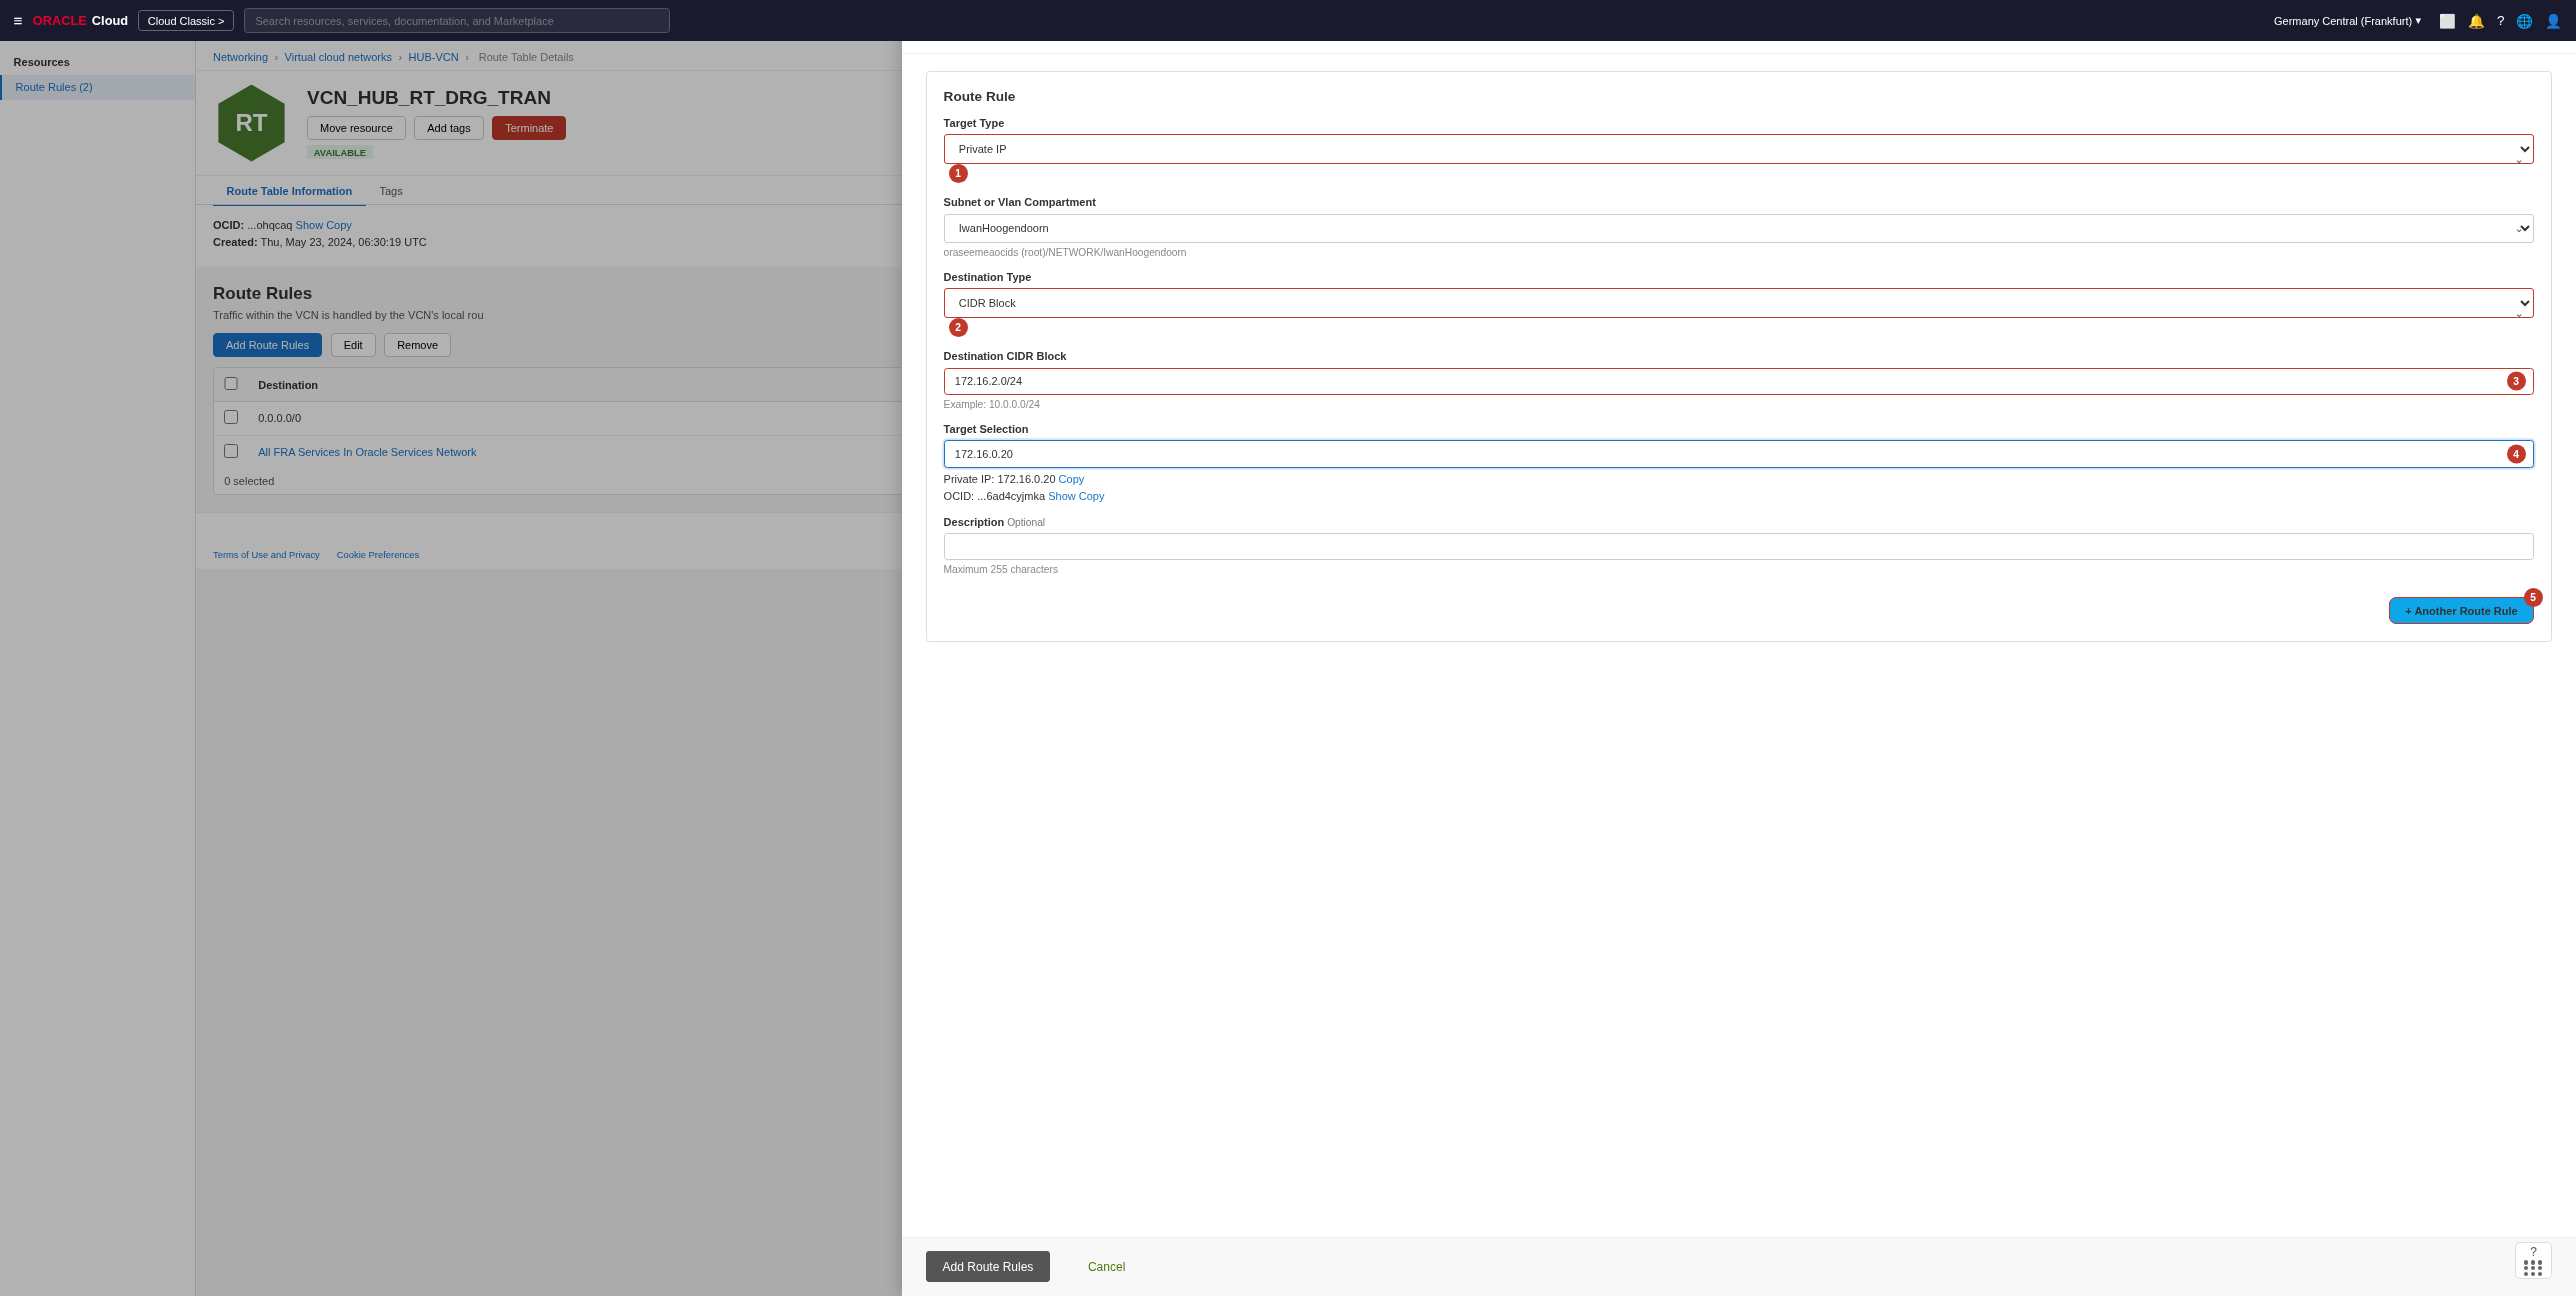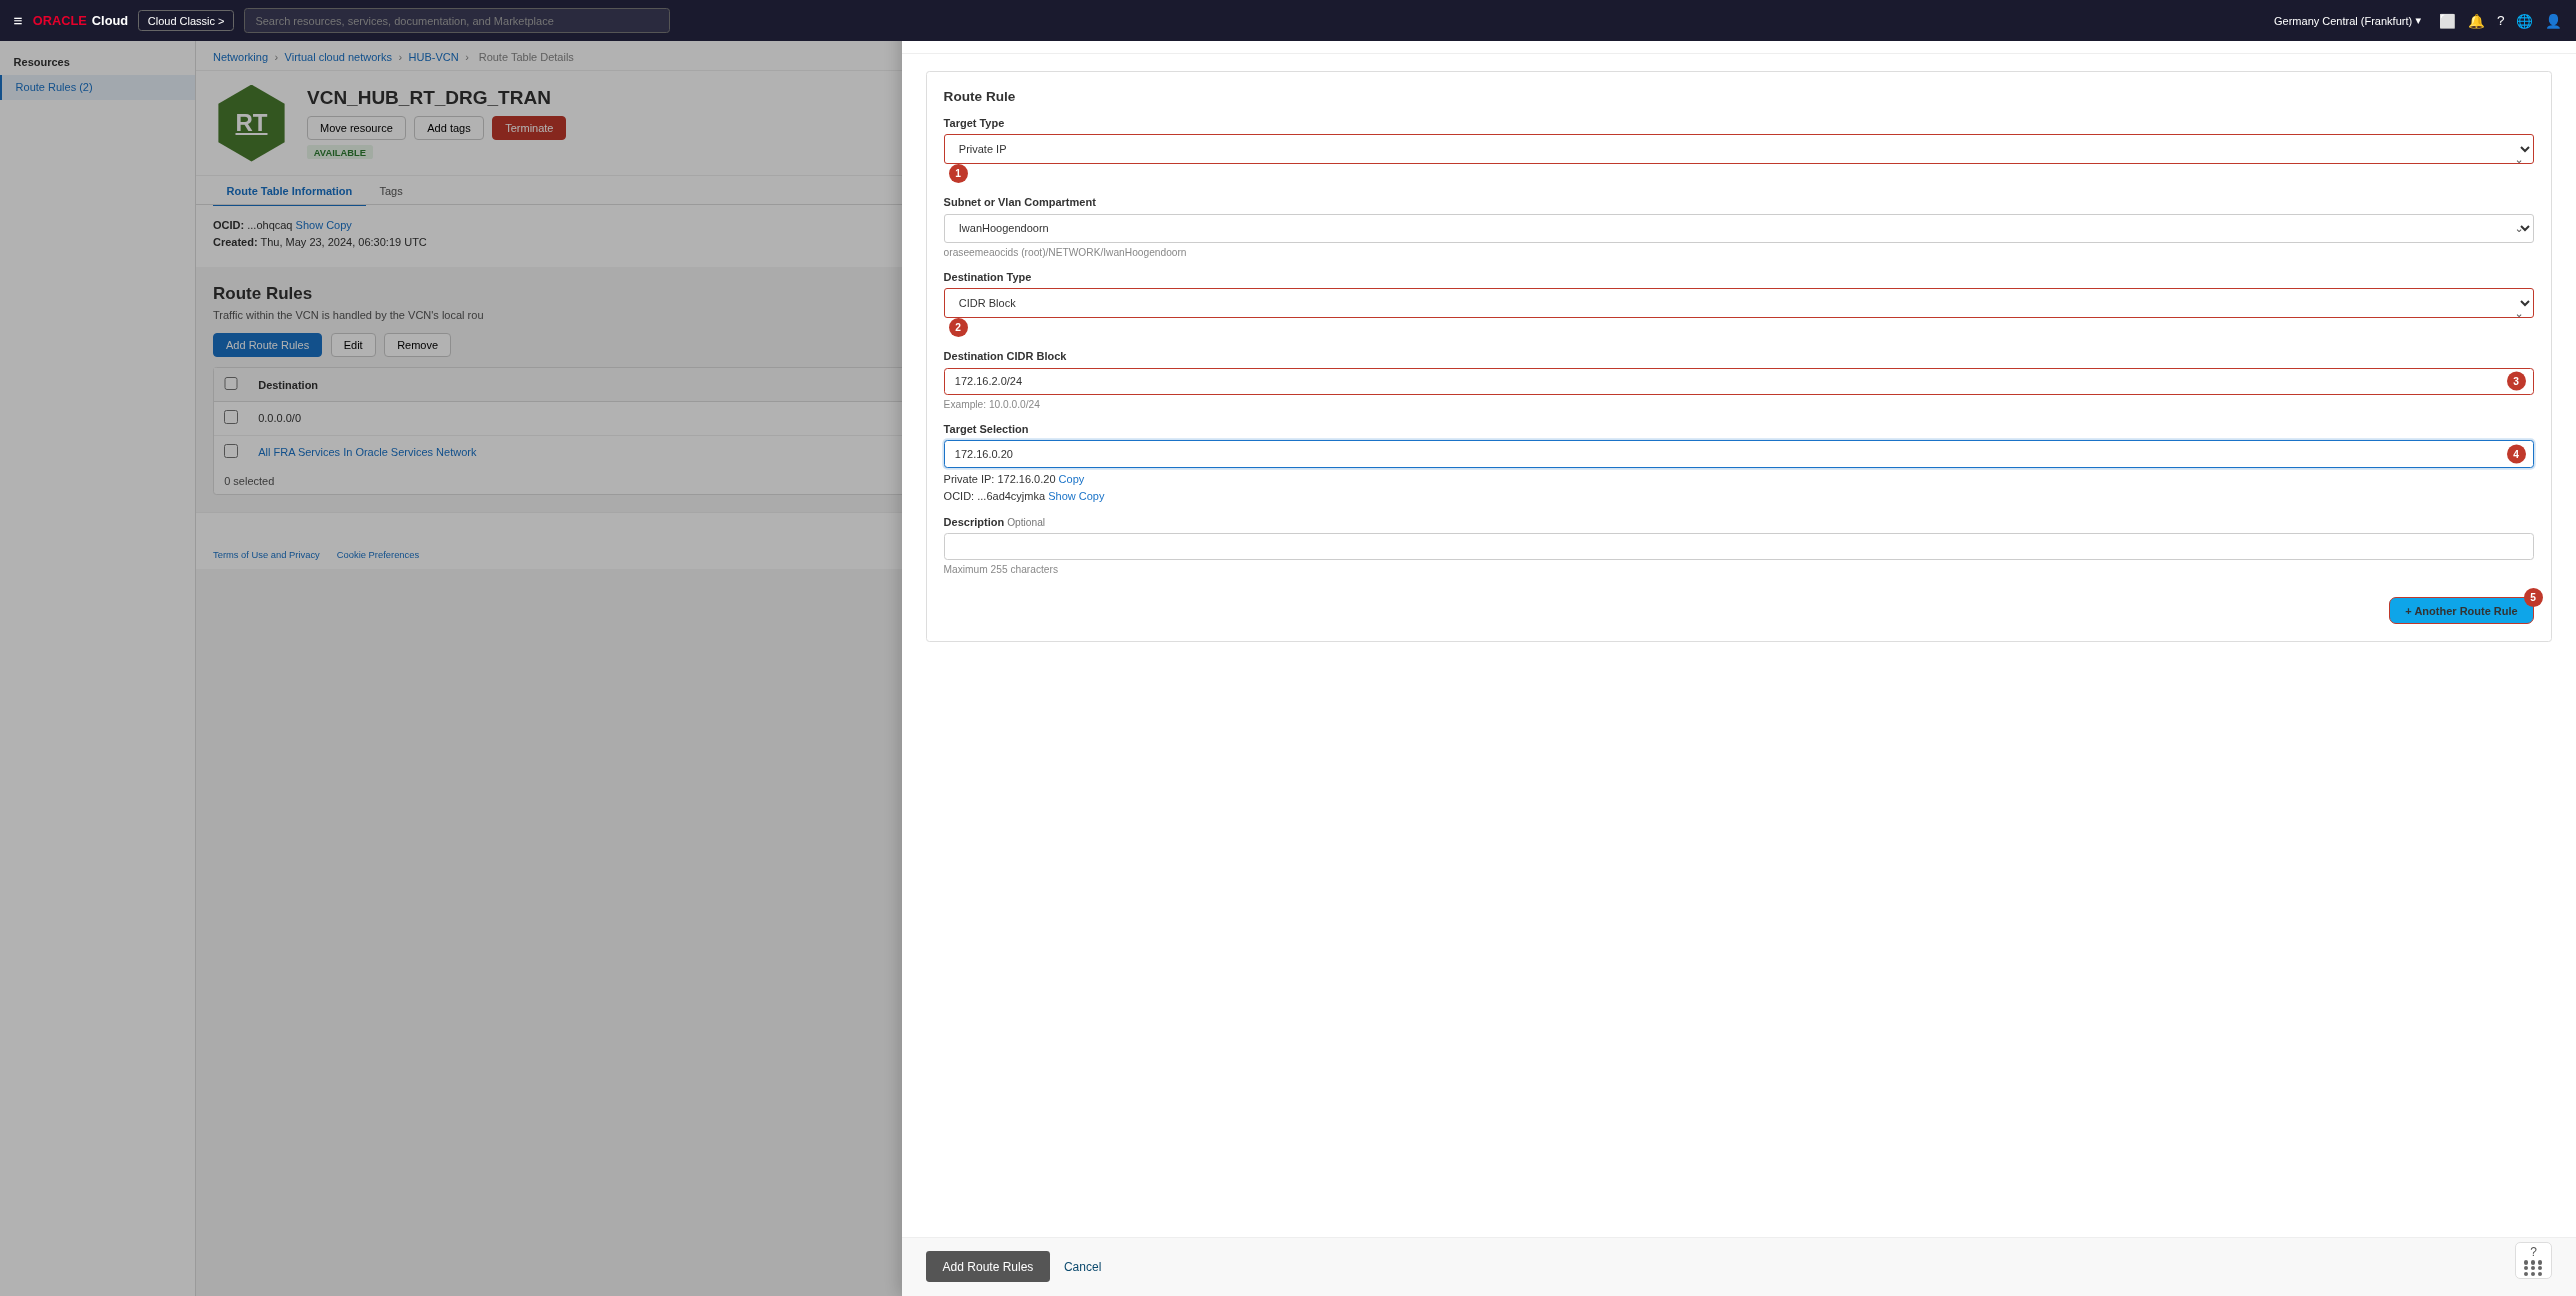--- a/index.html
+++ b/index.html
@@ -37,21 +37,21 @@
 
     
     .breadcrumb { padding: 10.2px 17px 6.8px; font-size: 11px; color: #555; background: white; border-bottom: 0.9px solid #eee; }
     .breadcrumb a { color: #1a73c8; text-decoration: none; }
     .breadcrumb span { color: #888; margin: 0 3.4px; }
 
     
     .resource-header { background: white; padding: 13.6px 17px; display: flex; align-items: center; gap: 17px; border-bottom: 0.9px solid #eee; }
     .hex-icon {
       width: 77px; height: 77px; background: #4a7c2f; clip-path: polygon(50% 0%, 93% 25%, 93% 75%, 50% 100%, 7% 75%, 7% 25%);
-      display: flex; align-items: center; justify-content: center; color: white; font-size: 24px; font-weight: bold; text-decoration: underline;
+      display: flex; align-items: center; justify-content: center; color: white; font-size: 24px; font-weight: bold;
     }
     .resource-title { font-size: 19px; font-weight: 600; color: #333; }
     .resource-actions { display: flex; gap: 8.5px; margin-top: 6.8px; }
     .btn { padding: 5.1px 12px; border-radius: 4px; font-size: 11px; cursor: pointer; border: 0.9px solid #ccc; background: white; }
     .btn-danger { background: #c0392b; color: white; border-color: #c0392b; }
     .status-badge { display: inline-block; background: #e8f5e9; color: #2e7d32; font-size: 9.4px; padding: 1.7px 6.8px; border-radius: 2.6px; margin-top: 5.1px; font-weight: 600; }
 
     
     .sidebar-section { padding: 8px 0; }
     .sidebar-title { padding: 6.8px 13.6px; font-weight: 600; font-size: 11px; color: #333; }
@@ -151,21 +151,21 @@
       font-size: 10.2px; font-weight: bold; position: absolute; top: -8.5px; right: -8.5px;
     }
 
     .another-rule-wrapper { position: relative; display: inline-block; clear: both; float: right; margin-top: 8.5px; }
 
     .modal-footer {
       display: flex; align-items: center; gap: 13.6px; padding: 13.6px 24px;
       border-top: 0.9px solid #eee; background: #f8f8f8;
     }
     .btn-add-route { background: #555; color: white; border: none; padding: 8.5px 17px; border-radius: 3.4px; font-size: 12px; cursor: pointer; }
-    .btn-cancel { background: none; border: none; color: #0c4a6e; font-size: 12px; cursor: pointer; }
+    .btn-cancel { background: none; border: none; color: #4d7c0f; font-size: 12px; cursor: pointer; margin-left: 24px; }
     .target-input-active { border: 0.9px solid #1a73c8 !important; box-shadow: 0 0 0 1.7px rgba(26,115,200,0.2); }
 
     .help-icon {
       position: absolute; bottom: 17px; right: 24px; width: 37px; height: 37px;
       background: white; border: 1.7px solid #ddd; border-radius: 5.1px;
       display: flex; align-items: center; justify-content: center; cursor: pointer;
       font-size: 15.3px; flex-direction: column; gap: 1.7px;
     }
     .dots-grid { display: grid; grid-template-columns: repeat(3,5.1px); gap: 1.7px; }
     .dot { width: 4.3px; height: 4.3px; background: #666; border-radius: 50%; }

